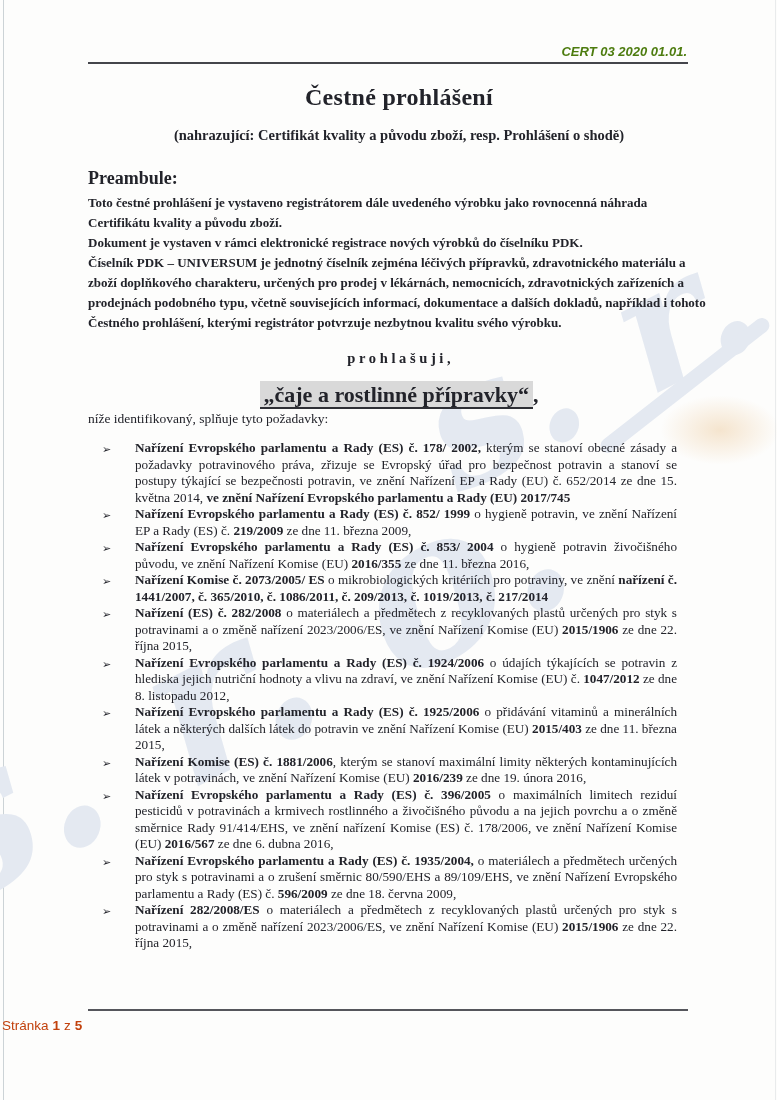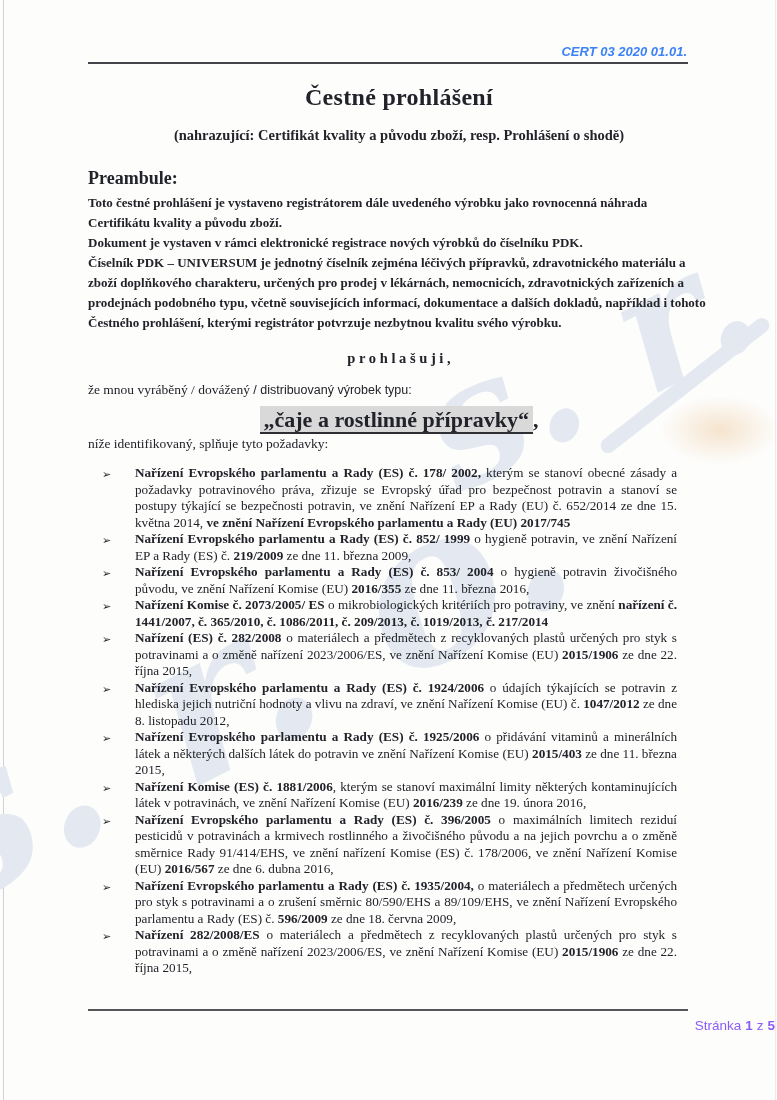--- a/index.html
+++ b/index.html
@@ -25,21 +25,21 @@
   .scan-smudge{
     position:absolute;z-index:0;top:395px;left:660px;width:120px;height:70px;border-radius:50%;
     background:radial-gradient(ellipse at center, rgba(238,208,168,.55), rgba(238,208,168,0) 70%);
     pointer-events:none;
   }
 
   
   .hdr-ref{
     position:absolute;z-index:2;top:44px;right:90px;
     font-family:"Liberation Sans","DejaVu Sans",sans-serif;
-    font-style:italic;font-weight:bold;font-size:13px;color:#3b82f6;
+    font-style:italic;font-weight:bold;font-size:13px;color:#4d7c0f;
   }
   .hdr-rule{position:absolute;z-index:2;top:62px;left:88px;width:600px;height:2px;background:#44454b;}
 
   
   .content{position:absolute;z-index:1;top:76px;left:88px;width:622px;}
 
   .doc-title{margin:8px 0 2px;text-align:center;font-size:24px;font-weight:bold;letter-spacing:.3px;}
   .doc-subtitle{margin:16px 0 24px;text-align:center;font-weight:bold;font-size:14.5px;}
 
   .preamble-h{margin:10px 0 4px;font-size:18px;font-weight:bold;}
@@ -60,22 +60,22 @@
   }
   ul.reqs li .marker{
     position:absolute;left:0;top:2px;font-size:11px;
     font-family:"DejaVu Sans","Liberation Sans",sans-serif;
   }
   .b{font-weight:bold;}
 
   
   .ftr-rule{position:absolute;z-index:2;top:1009px;left:88px;width:600px;height:1.5px;background:#55565c;}
   .ftr-text{
-    position:absolute;z-index:2;top:1018px;left:0;right:0;text-align:right;
-    font-family:"Liberation Sans","DejaVu Sans",sans-serif;font-size:13.5px;color:#8b5cf6;
+    position:absolute;z-index:2;top:1018px;left:0;right:0;text-align:left;
+    font-family:"Liberation Sans","DejaVu Sans",sans-serif;font-size:13.5px;color:#c2410c;
   }
   .ftr-text span{margin:0 2px;}
 </style>
 </head>
 <body>
 
 <div class="sheet">
 
   <div class="scan-edge-left"></div>
   <div class="scan-edge-right"></div>
@@ -94,21 +94,20 @@
     <div class="doc-subtitle">(nahrazující: Certifikát kvality a původu zboží, resp. Prohlášení o shodě)</div>
 
     <h2 class="preamble-h">Preambule:</h2>
     <div class="preamble" id="preamble-paragraphs">
         <p>Toto čestné prohlášení je vystaveno registrátorem dále uvedeného výrobku jako rovnocenná náhrada Certifikátu kvality a původu zboží.</p>
         <p>Dokument je vystaven v rámci elektronické registrace nových výrobků do číselníku PDK.</p>
         <p>Číselník PDK – UNIVERSUM je jednotný číselník zejména léčivých přípravků, zdravotnického materiálu a zboží doplňkového charakteru, určených pro prodej v lékárnách, nemocnicích, zdravotnických zařízeních a prodejnách podobného typu, včetně souvisejících informací, dokumentace a dalších dokladů, například i tohoto Čestného prohlášení, kterými registrátor potvrzuje nezbytnou kvalitu svého výrobku.</p>
       </div>
 
     <p class="decl-verb">p r o h l a š u j i ,</p>
-    <p class="decl-prodline"><span>že mnou vyráběný / dovážený  </span><span class="sans">/ distribuovaný výrobek typu:</span></p>
     <p class="decl-prodtype"><span class="hl">„čaje a rostlinné přípravky“</span><span>,</span></p>
     <p class="decl-outro">níže identifikovaný, splňuje tyto požadavky:</p>
 
     <ul class="reqs" id="requirements-list">
         <li><span class="marker">➢</span><span class="b">Nařízení Evropského parlamentu a Rady (ES) č. 178/ 2002,</span><span> kterým se stanoví obecné zásady a požadavky potravinového práva, zřizuje se Evropský úřad pro bezpečnost potravin a stanoví se postupy týkající se bezpečnosti potravin, ve znění Nařízení EP a Rady (EU) č. 652/2014 ze dne 15. května 2014, </span><span class="b">ve znění Nařízení Evropského parlamentu a Rady (EU) 2017/745</span></li>
         <li><span class="marker">➢</span><span class="b">Nařízení Evropského parlamentu a Rady (ES) č. 852/ 1999</span><span> o hygieně potravin, ve znění Nařízení EP a Rady (ES) č. </span><span class="b">219/2009</span><span> ze dne 11. března 2009,</span></li>
         <li><span class="marker">➢</span><span class="b">Nařízení Evropského parlamentu a Rady (ES) č. 853/ 2004</span><span> o hygieně potravin živočišného původu, ve znění Nařízení Komise (EU) </span><span class="b">2016/355</span><span> ze dne 11. března 2016,</span></li>
         <li><span class="marker">➢</span><span class="b">Nařízení Komise č. 2073/2005/ ES</span><span> o mikrobiologických kritériích pro potraviny, ve znění </span><span class="b">nařízení č. 1441/2007, č. 365/2010, č. 1086/2011, č. 209/2013, č. 1019/2013, č. 217/2014</span></li>
         <li><span class="marker">➢</span><span class="b">Nařízení (ES) č. 282/2008</span><span> o materiálech a předmětech z recyklovaných plastů určených pro styk s potravinami a o změně nařízení 2023/2006/ES, ve znění Nařízení Komise (EU) </span><span class="b">2015/1906</span><span> ze dne 22. října 2015,</span></li>
         <li><span class="marker">➢</span><span class="b">Nařízení Evropského parlamentu a Rady (ES) č. 1924/2006</span><span> o údajích týkajících se potravin z hlediska jejich nutriční hodnoty a vlivu na zdraví, ve znění Nařízení Komise (EU) č. </span><span class="b">1047/2012</span><span> ze dne 8. listopadu 2012,</span></li>

